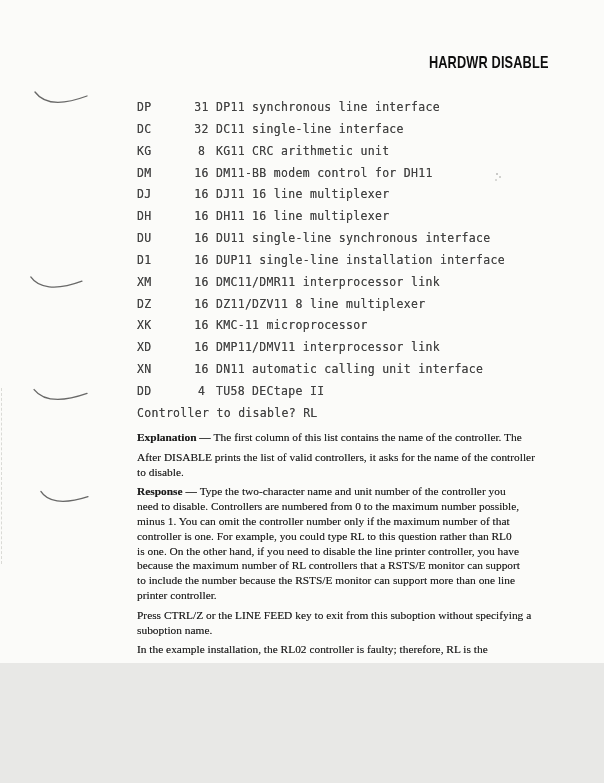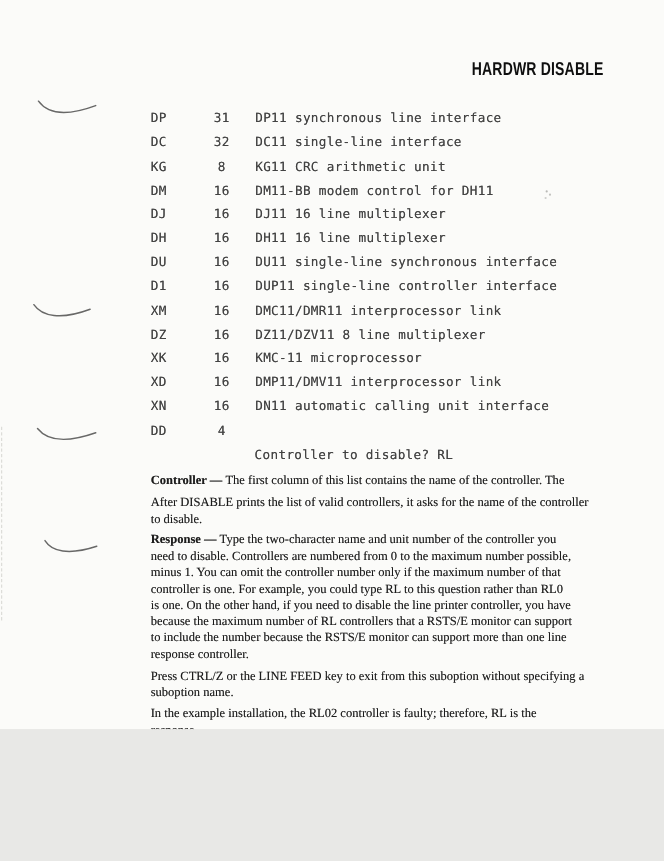--- a/index.html
+++ b/index.html
@@ -24,22 +24,22 @@
   .listing{
     position:absolute;left:137px;top:97px;
     font-family:"DejaVu Sans Mono",monospace;
     font-size:11.5px;letter-spacing:.3px;
     color:#424242;
     text-shadow:0 0 .45px rgba(80,80,80,.75);
   }
   .listing .row{display:flex;height:21.85px;line-height:21.85px;white-space:pre;}
   .c-name{width:50px;}
   .c-num{width:29px;text-align:center;}
-  .c-desc{margin-left:16px;}
-  .prompt-line{height:21.85px;line-height:21.85px;white-space:pre;text-align:center;}
+  .c-desc{}
+  .prompt-line{height:21.85px;line-height:21.85px;white-space:pre;}
   
   .body-text{
     position:absolute;left:137px;top:430px;
     font-size:11.4px;line-height:14.8px;color:#1c1c1c;
     text-shadow:0 0 .3px rgba(25,25,25,.5);
   }
   .para{margin:0 0 5px 0;}
   .line{white-space:nowrap;}
   .lead{font-weight:bold;}
   
@@ -141,21 +141,21 @@
 
         <div class="row">
           <span class="c-name">DU</span>
           <span class="c-num">16</span>
           <span class="c-desc">DU11 single-line synchronous interface</span>
         </div>
 
         <div class="row">
           <span class="c-name">D1</span>
           <span class="c-num">16</span>
-          <span class="c-desc">DUP11 single-line controller interface</span>
+          <span class="c-desc">DUP11 single-line installation interface</span>
         </div>
 
         <div class="row">
           <span class="c-name">XM</span>
           <span class="c-num">16</span>
           <span class="c-desc">DMC11/DMR11 interprocessor link</span>
         </div>
 
         <div class="row">
           <span class="c-name">DZ</span>
@@ -177,50 +177,51 @@
 
         <div class="row">
           <span class="c-name">XN</span>
           <span class="c-num">16</span>
           <span class="c-desc">DN11 automatic calling unit interface</span>
         </div>
 
         <div class="row">
           <span class="c-name">DD</span>
           <span class="c-num">4</span>
+          <span class="c-desc">TU58 DECtape II</span>
         </div>
       </div>
     <div class="prompt-line">Controller to disable? RL</div>
   </div>
 
   <div class="body-text">
 
     <div class="para">
-      <div class="line"><span class="lead">Controller — </span><span>The first column of this list contains the name of the controller. The</span></div>
+      <div class="line"><span class="lead">Explanation — </span><span>The first column of this list contains the name of the controller. The</span></div>
     </div>
 
     <div class="para">
       <div>
 
       <div class="line">After DISABLE prints the list of valid controllers, it asks for the name of the controller</div>
           <div class="line">to disable.</div>
         </div>
     </div>
 
     <div class="para">
       <div class="line"><span class="lead">Response — </span><span>Type the two-character name and unit number of the controller you</span></div>
       <div>
 
       <div class="line">need to disable. Controllers are numbered from 0 to the maximum number possible,</div>
           <div class="line">minus 1. You can omit the controller number only if the maximum number of that</div>
           <div class="line">controller is one. For example, you could type RL to this question rather than RL0</div>
           <div class="line">is one. On the other hand, if you need to disable the line printer controller, you have</div>
           <div class="line">because the maximum number of RL controllers that a RSTS/E monitor can support</div>
           <div class="line">to include the number because the RSTS/E monitor can support more than one line</div>
-          <div class="line">response controller.</div>
+          <div class="line">printer controller.</div>
         </div>
     </div>
 
     <div class="para">
       <div>
 
       <div class="line">Press CTRL/Z or the LINE FEED key to exit from this suboption without specifying a</div>
           <div class="line">suboption name.</div>
         </div>
     </div>

